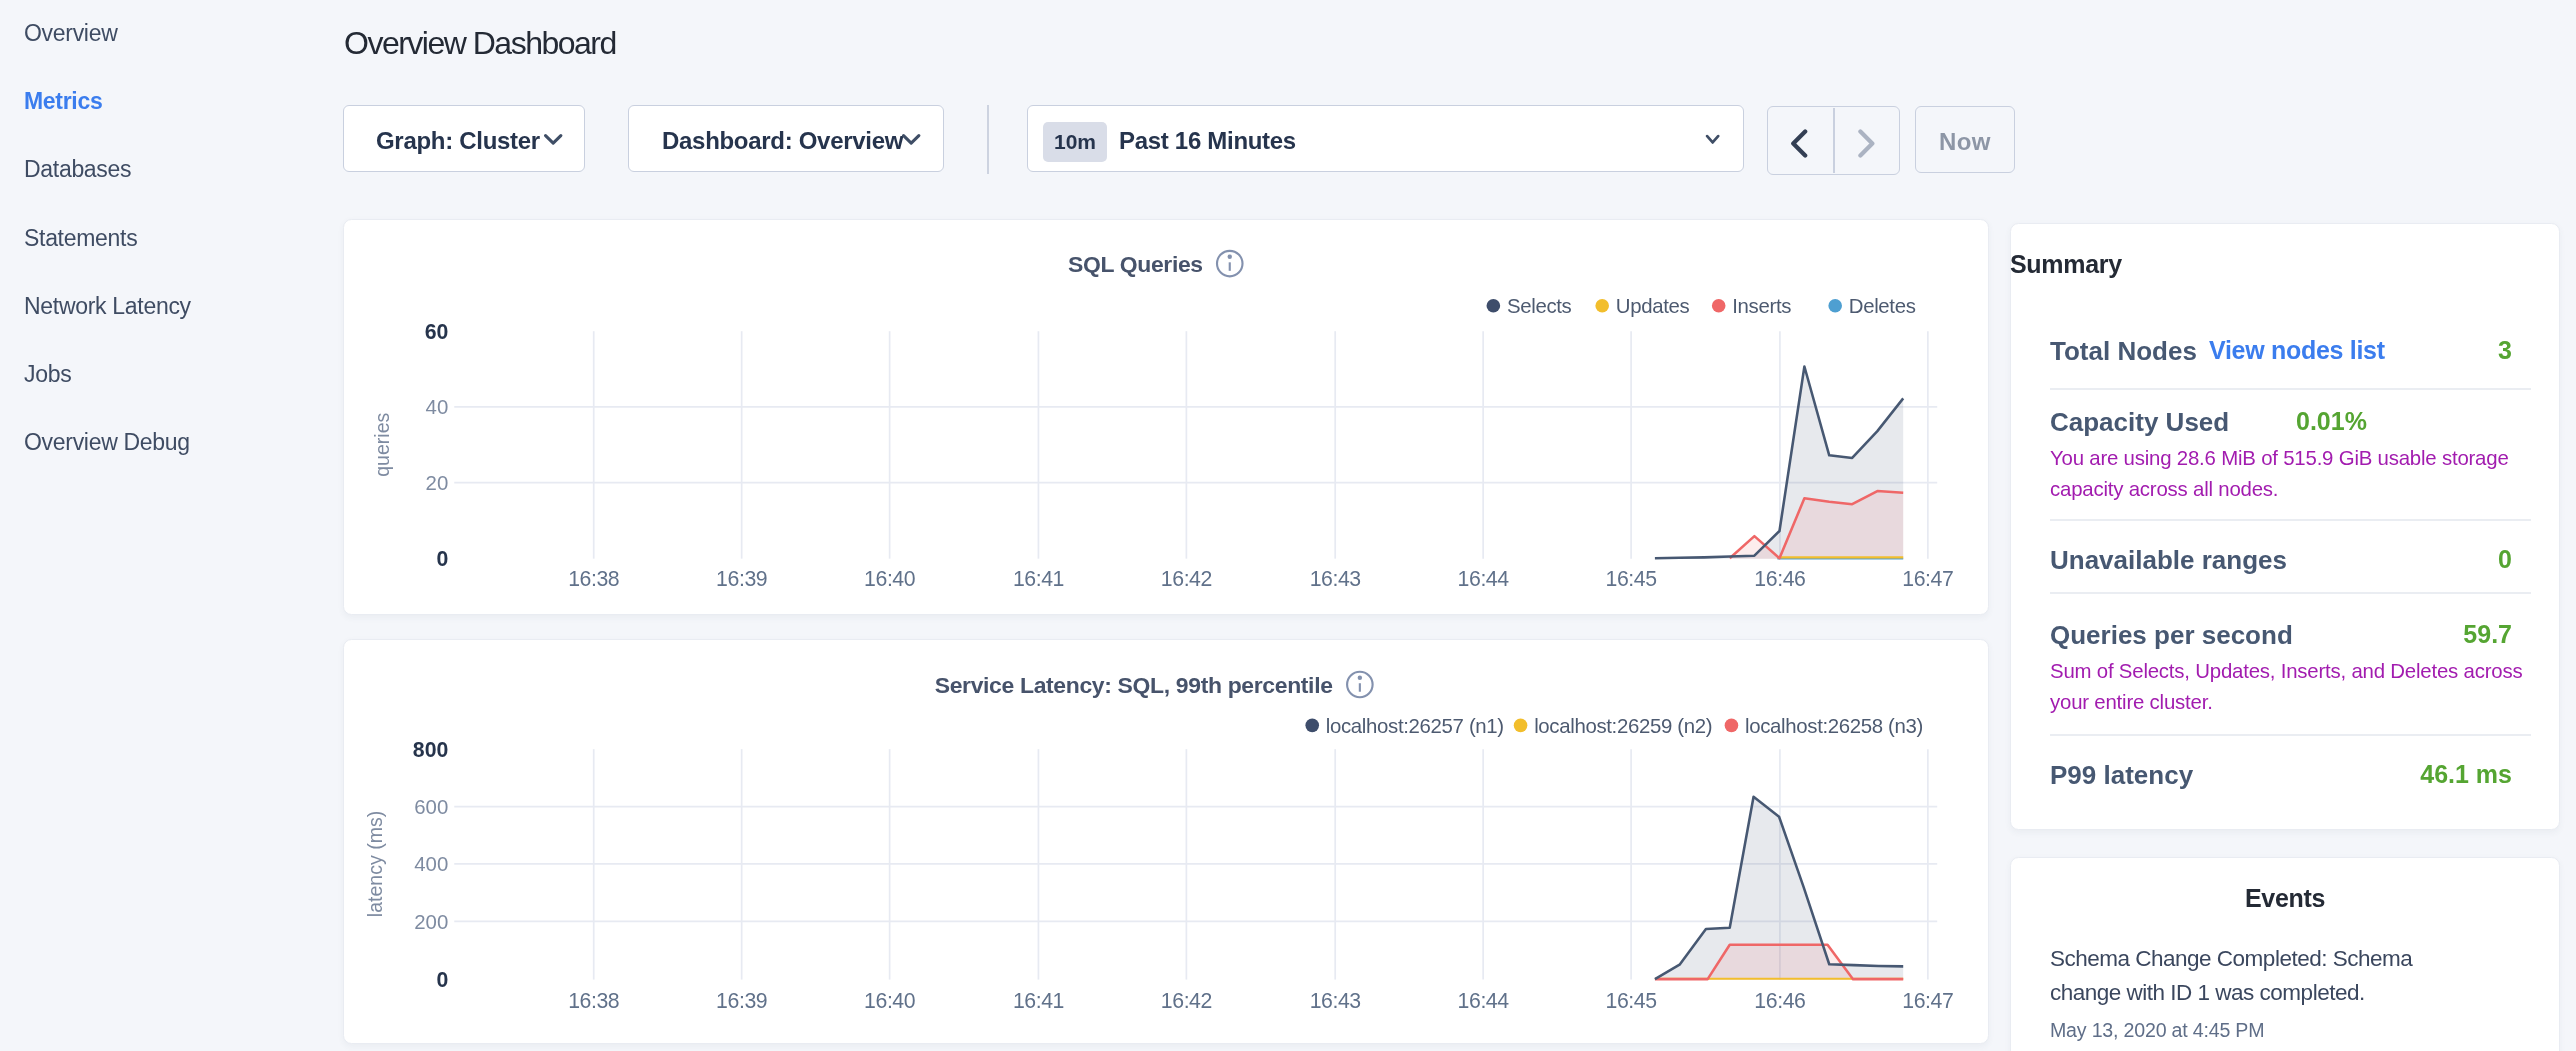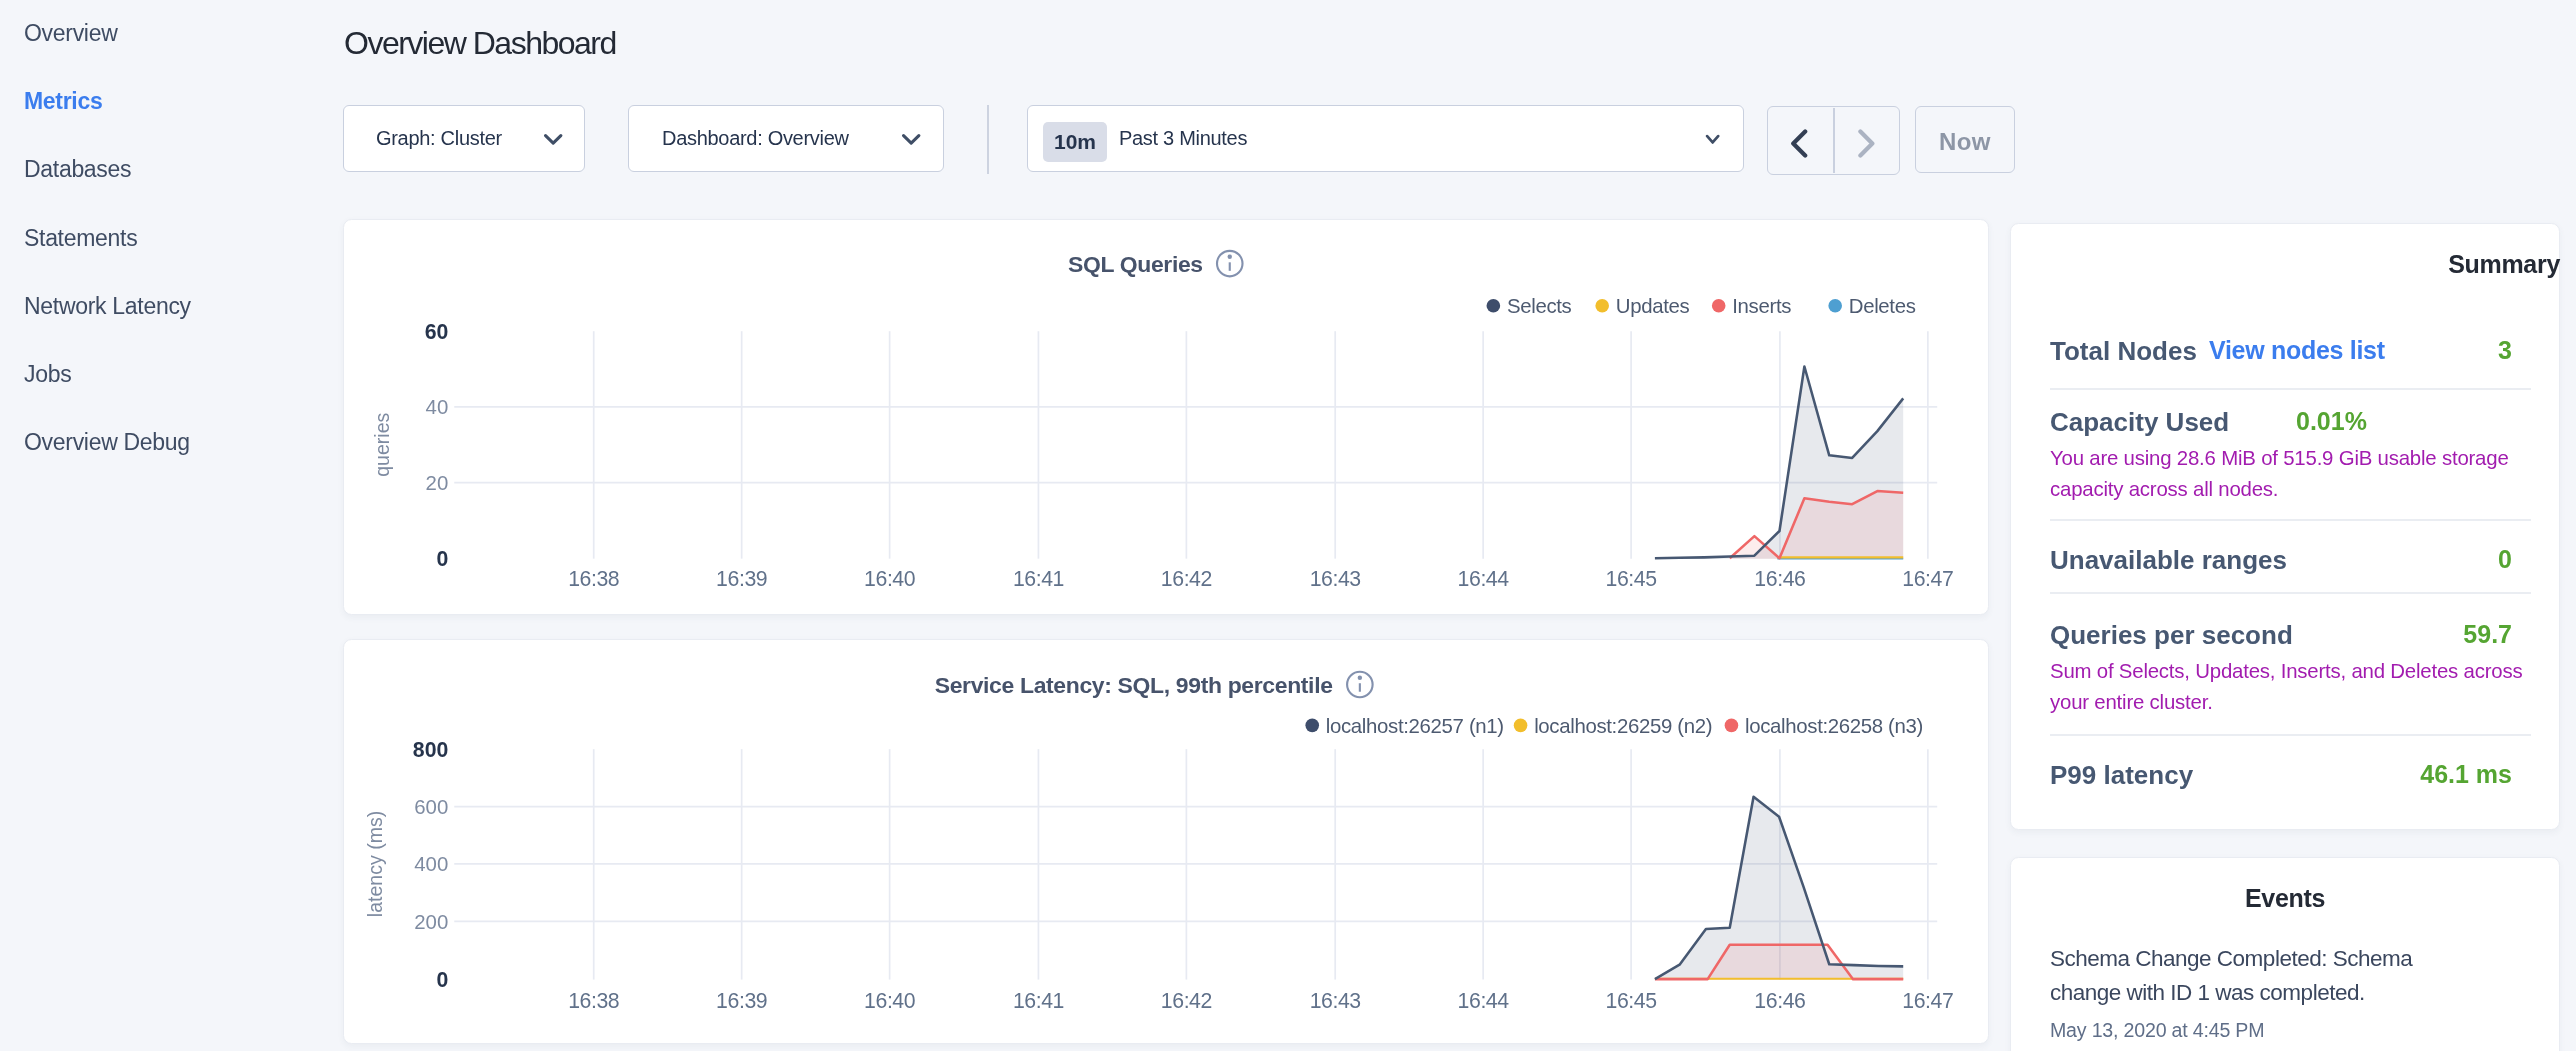--- a/index.html
+++ b/index.html
@@ -2,21 +2,21 @@
 <html style="font-size:13.6px"><head>
 <meta charset="utf-8">
 <style>
 *{margin:0;padding:0;box-sizing:border-box}
 html,body{width:2576px;height:1051px}
 body{background:#f4f6fa;font-family:"Liberation Sans",sans-serif;position:relative;overflow:hidden}
 .abs{position:absolute}
 .nav{position:absolute;left:24px;font-size:23px;color:#3f4c63;letter-spacing:-0.3px}
 .card{position:absolute;background:#fff;border:1.7px solid #e9ecf2;border-radius:8.5px;box-shadow:0 2.6px 6.8px rgba(56,76,106,.05)}
 .ctl{position:absolute;border:1.7px solid #c9d0df;border-radius:6px;background:#fff}
-.ctltxt{font-size:20px;font-weight:normal;color:#26344d;letter-spacing:-0.3px}
+.ctltxt{font-size:24px;font-weight:bold;color:#26344d;letter-spacing:-0.3px}
 .shead{font-size:26px;font-weight:bold;color:#475872;letter-spacing:0px}
 .sval{font-size:25px;font-weight:bold;color:#55a532}
 .sdesc{font-size:20.4px;color:#a21caf;line-height:31px;letter-spacing:-0.2px}
 .divider{position:absolute;left:2050px;width:481px;height:1.7px;background:#eaedf2}
 </style>
 </head>
 <body>
 
 <div class="nav" style="top:20.4px">Overview</div>
 <div class="nav" style="top:88px;color:#3b7dee;font-weight:bold">Metrics</div>
@@ -37,21 +37,21 @@
 <div class="ctl" style="left:628px;top:105px;width:316px;height:67px"></div>
 <div class="abs ctltxt" style="left:662px;top:127px">Dashboard: Overview</div>
 <svg class="abs" style="left:901px;top:133px" width="20.4" height="13.6" viewBox="0 0 24 16">
     <polyline points="3,3 12,12 21,3" fill="none" stroke="#3f4e66" stroke-width="3.6" stroke-linecap="round" stroke-linejoin="round"></polyline>
   </svg>
 
 <div class="abs" style="left:987px;top:105px;width:1.7px;height:69px;background:#cdd3e0"></div>
 
 <div class="ctl" style="left:1027px;top:105px;width:717px;height:67px"></div>
 <div class="abs" style="left:1043px;top:122px;width:64px;height:40px;background:#d9dde8;border-radius:5.1px;text-align:center;font-size:21px;font-weight:bold;color:#26344d;line-height:40px">10m</div>
-<div class="abs ctltxt" style="left:1119px;top:127px">Past 3 Minutes</div>
+<div class="abs ctltxt" style="left:1119px;top:127px">Past 16 Minutes</div>
 <svg class="abs" style="left:1705px;top:134px" width="15.3" height="11" viewBox="0 0 18 13">
     <polyline points="2.5,2.5 9,10 15.5,2.5" fill="none" stroke="#3f4e66" stroke-width="3.2" stroke-linecap="round" stroke-linejoin="round"></polyline>
   </svg>
 
 <div class="ctl" style="left:1767px;top:106px;width:133px;height:69px;background:transparent"></div>
 <div class="abs" style="left:1833px;top:108px;width:1.7px;height:65px;background:#c9d0df"></div>
 <svg class="abs" style="left:1789px;top:129px" width="19.6" height="29" viewBox="0 0 23 34">
     <polyline points="19,3 5,17 19,31" fill="none" stroke="#333f54" stroke-width="5" stroke-linecap="round" stroke-linejoin="round"></polyline>
   </svg>
 <svg class="abs" style="left:1857px;top:129px" width="19.6" height="29" viewBox="0 0 23 34">
@@ -172,21 +172,21 @@
 <text x="2093" y="1177">16:46</text>
 <text x="2267" y="1177">16:47</text>
 </g>
 <path d="M1946,1151.5 L1975,1134.5 L2006,1092.5 L2034,1091 L2062,937 L2092,960.5 L2121,1043.5 L2151,1134 L2180,1135 L2209,1136 L2238,1136.5 L2238,1152 L1946,1152 Z" fill="rgba(71,88,114,0.13)"></path>
 <path d="M1946,1151.5 L2008,1151.5 L2034,1111 L2092,1111 L2149,1111 L2179,1151.5 L2209,1151.5 L2238,1151.5 L2238,1152 L1946,1152 Z" fill="rgba(239,103,103,0.12)"></path>
 <polyline points="1946,1151 2238,1151" fill="none" stroke="#f2be2c" stroke-width="2.5"></polyline>
 <polyline points="1946,1151.5 2008,1151.5 2034,1111 2092,1111 2149,1111 2179,1151.5 2209,1151.5 2238,1151.5" fill="none" stroke="#ef6767" stroke-width="3" stroke-linejoin="round"></polyline>
 <polyline points="1946,1151.5 1975,1134.5 2006,1092.5 2034,1091 2062,937 2092,960.5 2121,1043.5 2151,1134 2180,1135 2209,1136 2238,1136.5" fill="none" stroke="#475872" stroke-width="3" stroke-linejoin="round"></polyline>
 </svg>
 
-<div class="abs" style="left:2010px;top:250px;width:550px;text-align:right;font-size:25px;font-weight:bold;color:#242a35;letter-spacing:-0.3px">Summary</div>
+<div class="abs" style="left:2010px;top:250px;width:550px;text-align:left;font-size:25px;font-weight:bold;color:#242a35;letter-spacing:-0.3px">Summary</div>
 <div class="abs shead" style="left:2050px;top:336px">Total Nodes</div>
 <div class="abs" style="left:2209px;top:336px;font-size:25px;font-weight:bold;color:#3b7dee;letter-spacing:-0.3px">View nodes list</div>
 <div class="abs sval" style="left:2296px;top:336px;width:216px;text-align:right">3</div>
 <div class="divider" style="top:388px"></div>
 <div class="abs shead" style="left:2050px;top:407px">Capacity Used</div>
 <div class="abs sval" style="left:2296px;top:407px;width:216px;text-align:left">0.01%</div>
 <div class="abs sdesc" style="left:2050px;top:443px">You are using 28.6 MiB of 515.9 GiB usable storage<br>capacity across all nodes.</div>
 <div class="divider" style="top:519px"></div>
 <div class="abs shead" style="left:2050px;top:545px">Unavailable ranges</div>
 <div class="abs sval" style="left:2296px;top:545px;width:216px;text-align:right">0</div>

